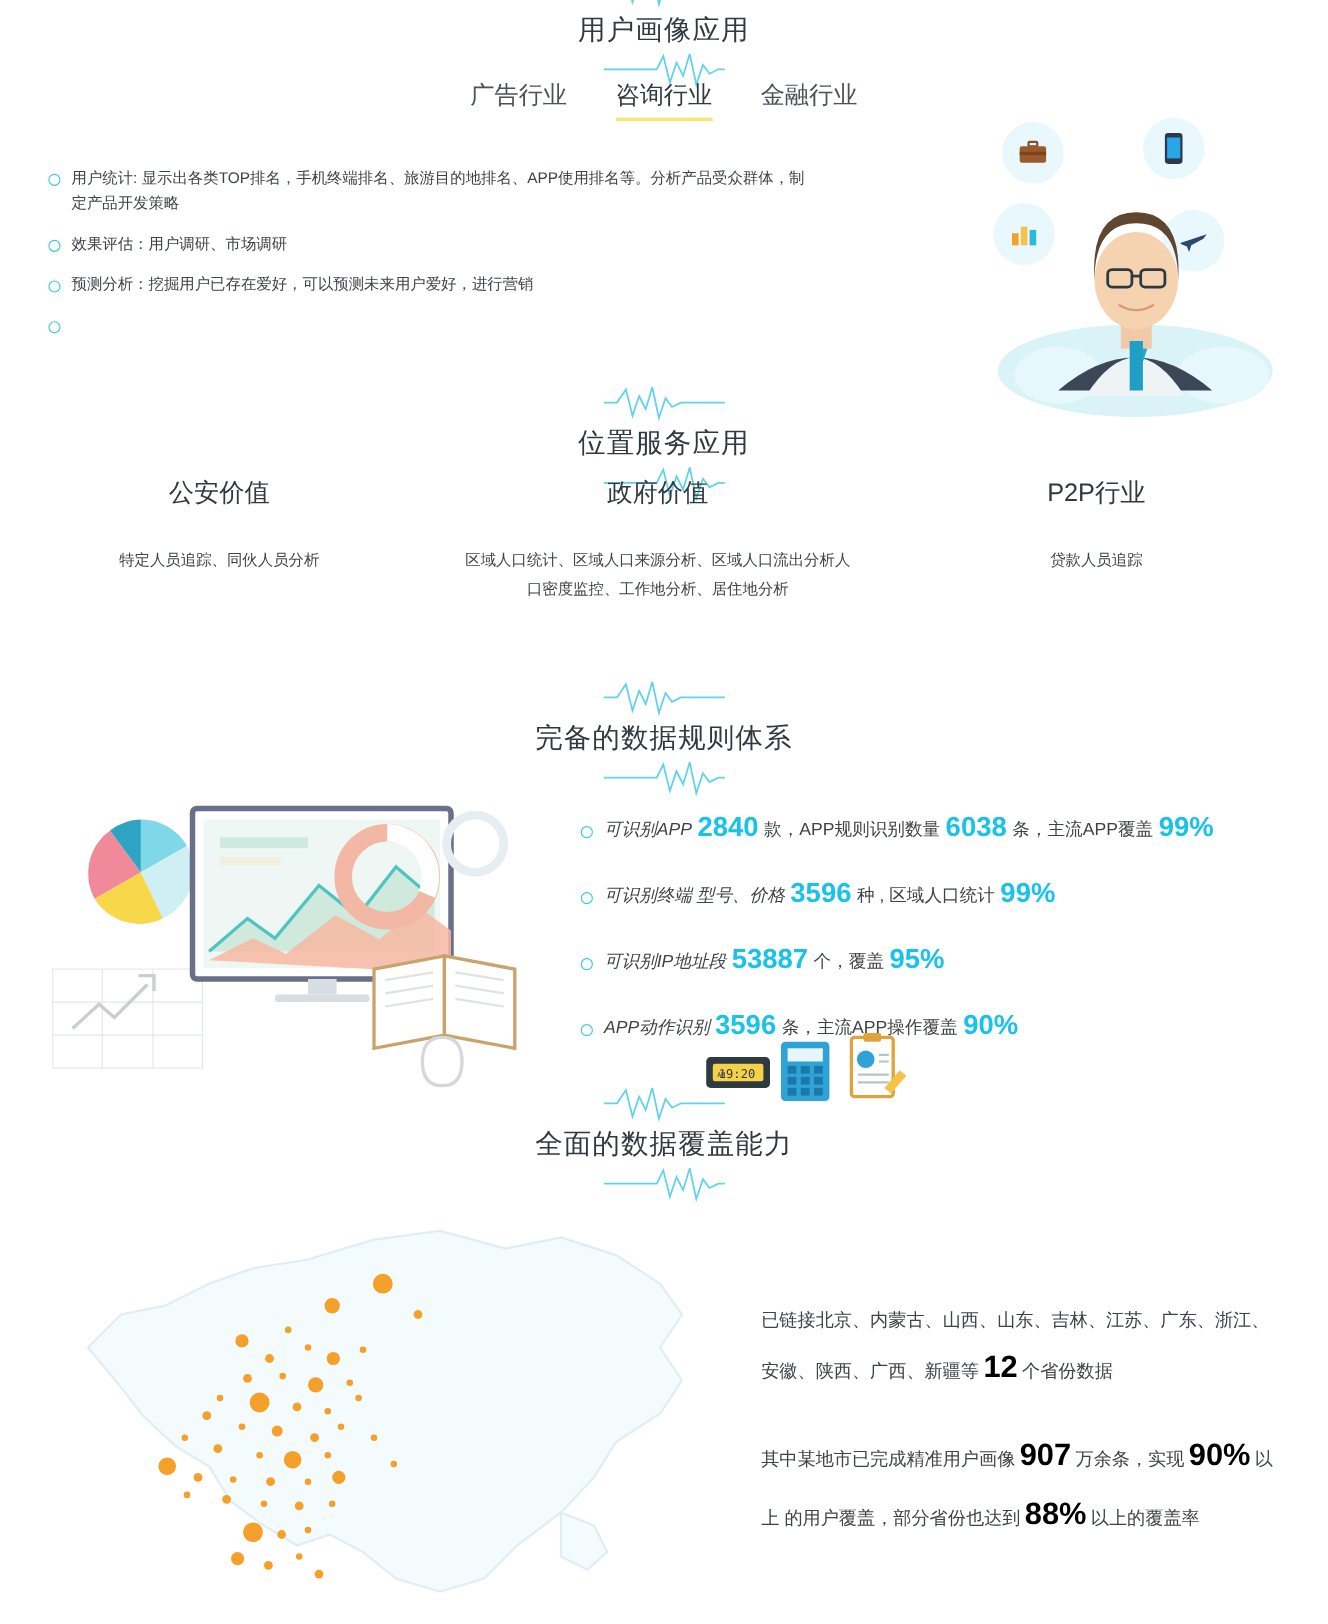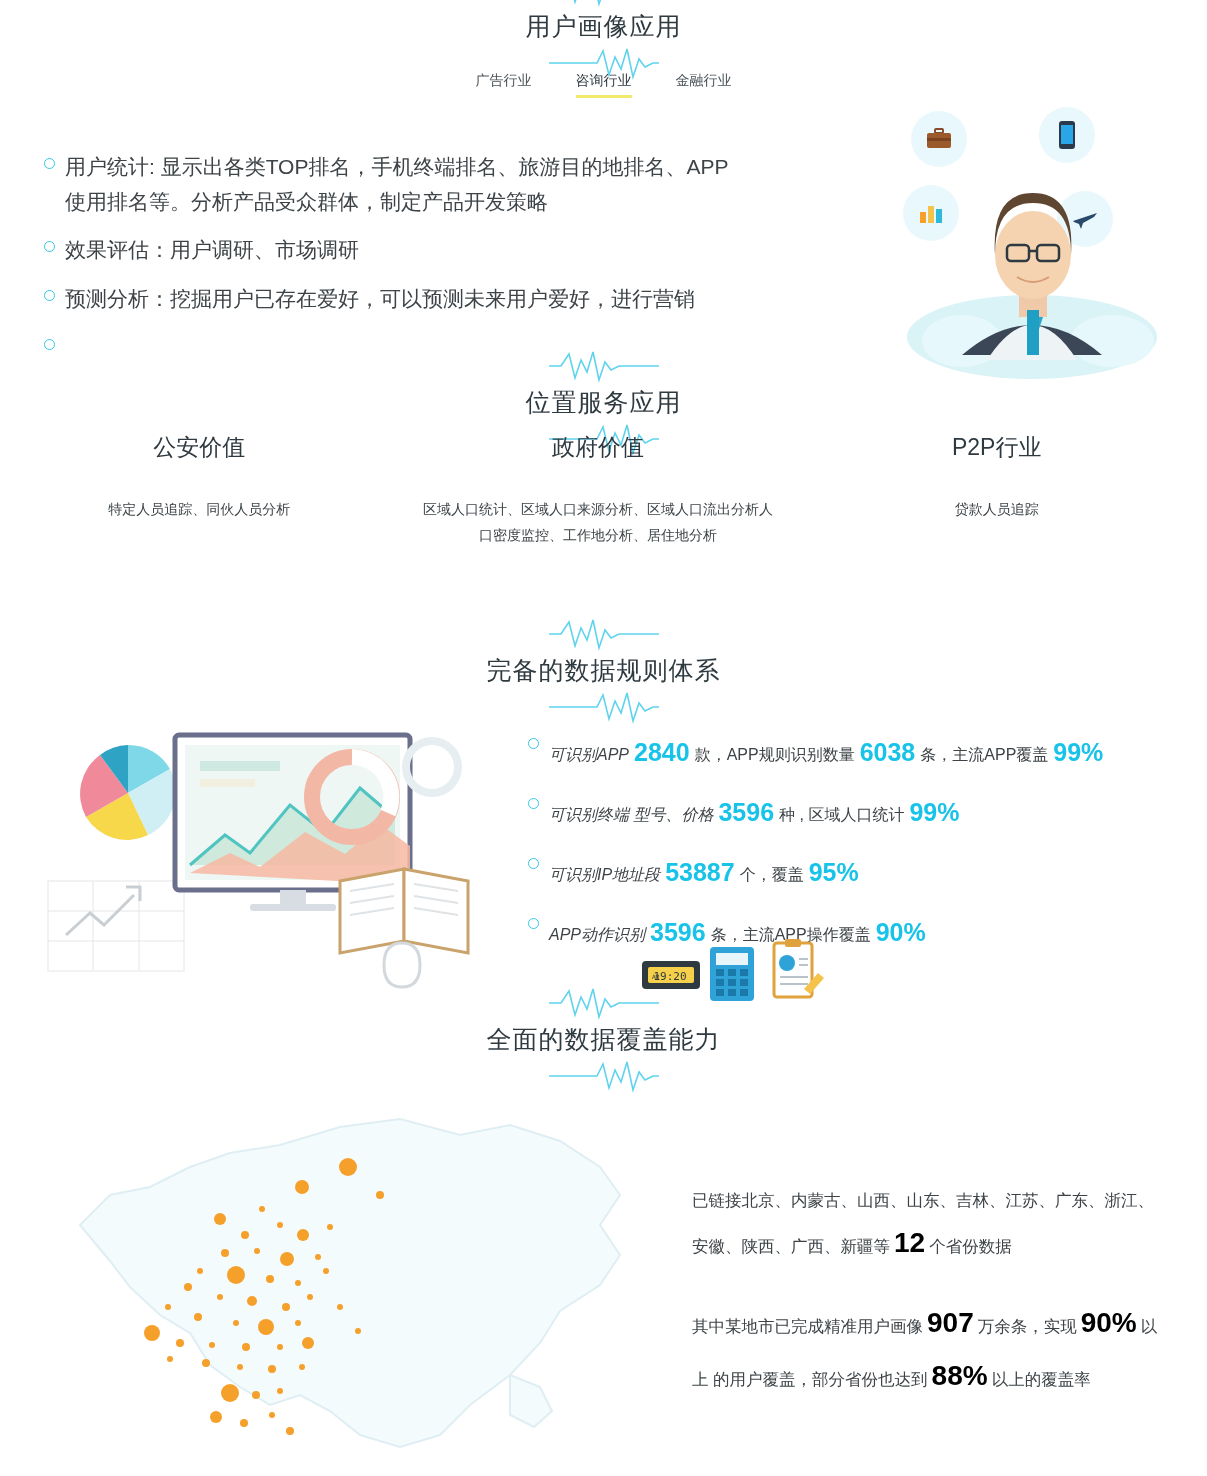--- a/index.html
+++ b/index.html
@@ -48,21 +48,21 @@
   }
 
   
   .tabs {
     display: flex;
     justify-content: center;
     gap: 44px;
     margin-top: 16px;
   }
   .tab {
-    font-size: 14px;
+    font-size: 22px;
     color: #4a5359;
     padding-bottom: 5px;
     cursor: pointer;
   }
   .tab.active {
     color: #2f3a40;
     border-bottom: 3px solid #f2e96a;
   }
 
   
@@ -81,21 +81,21 @@
     flex: 0 0 auto;
     width: 9px;
     height: 9px;
     border: 1.5px solid #35c8e8;
     border-radius: 50%;
     margin-top: 8px;
     margin-right: 10px;
     background: #fff;
   }
   .bullet-text {
-    font-size: 21px;
+    font-size: 14px;
     line-height: 1.65;
     color: #3d4347;
   }
 
   
   .hero {
     position: absolute;
     right: 40px;
     top: 105px;
     width: 300px;
@@ -140,21 +140,21 @@
 
   
   .rules-list {
     position: absolute;
     left: 528px;
     top: 730px;
     width: 660px;
   }
   .rule-row {
     display: flex;
-    align-items: flex-start;
+    align-items: center;
     margin-bottom: 15px;
   }
   .rule-text {
     font-size: 16px;
     line-height: 1.8;
     color: #3d4347;
   }
   .em-i {
     font-style: italic;
   }

